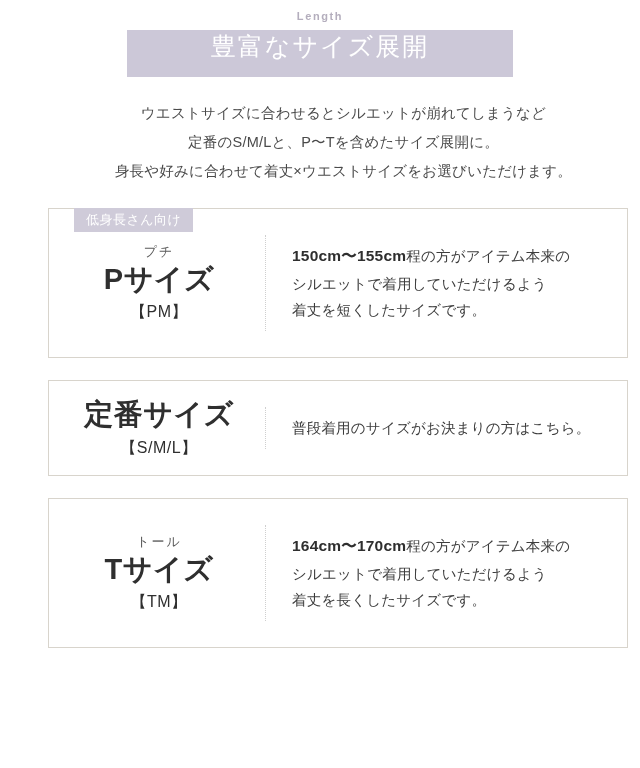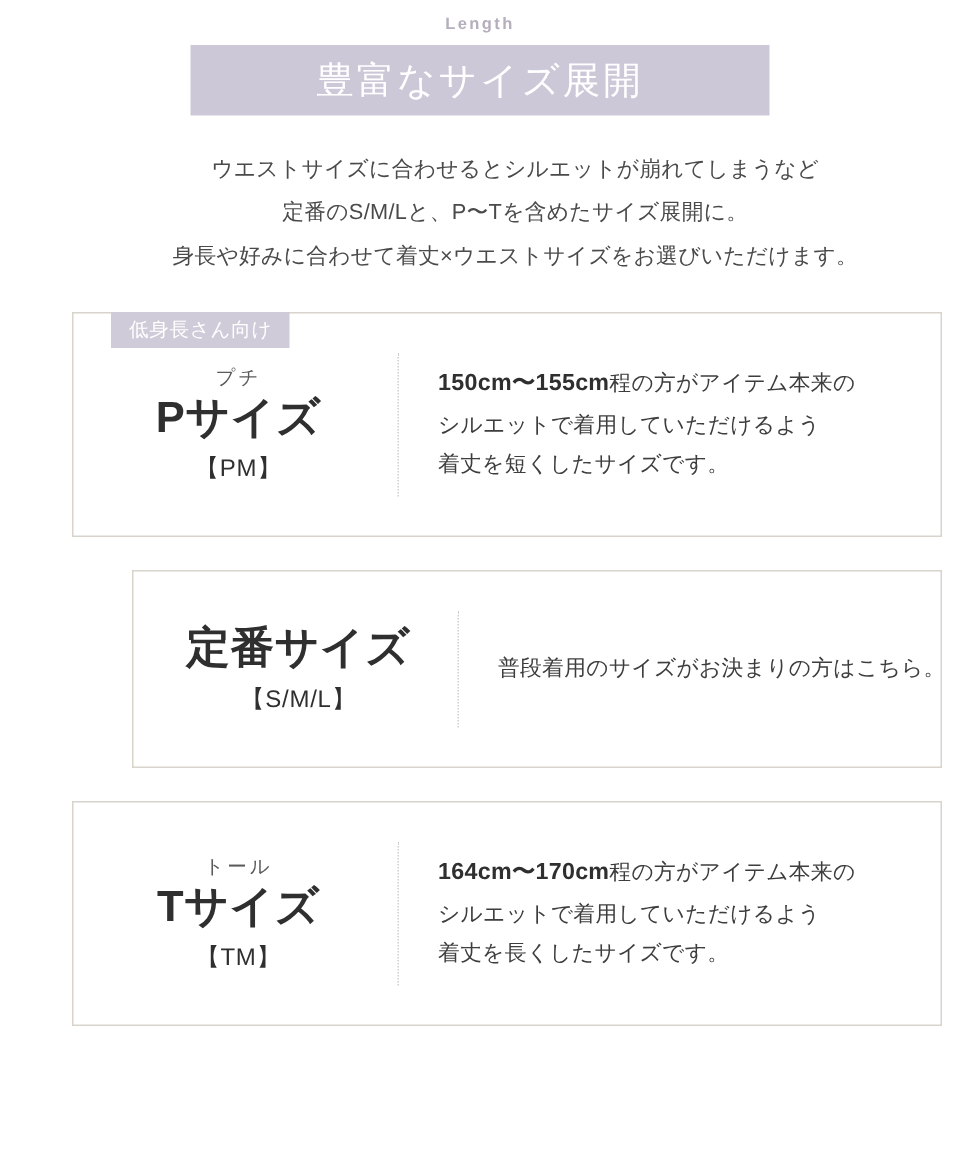--- a/index.html
+++ b/index.html
@@ -29,21 +29,21 @@
     color: #b4aebd;
     padding-top: 10px;
     font-weight: bold;
   }
   .title-band {
     margin: 8px auto 0;
     width: 386px;
     height: 47px;
     background: #ccc8d8;
     display: flex;
-    align-items: center;
+    align-items: flex-start;
     justify-content: center;
   }
   .title-band .title-text {
     font-size: 25px;
     color: #ffffff;
     letter-spacing: 2px;
     font-weight: normal;
   }
 
   
@@ -83,21 +83,21 @@
   }
   .card {
     border: 1px solid #d8d4cc;
     background: #ffffff;
     box-sizing: border-box;
     display: flex;
     align-items: center;
   }
   .card.with-tag { margin-top: 13px; }
   .card.tall { height: 150px; }
-  .card.short { height: 132px; margin-left: 40px; }
+  .card.short { height: 96px; }
 
   .card-left {
     width: 216px;
     flex: 0 0 216px;
     text-align: center;
     box-sizing: border-box;
     padding-left: 4px;
   }
   .kana {
     font-size: 13px;

